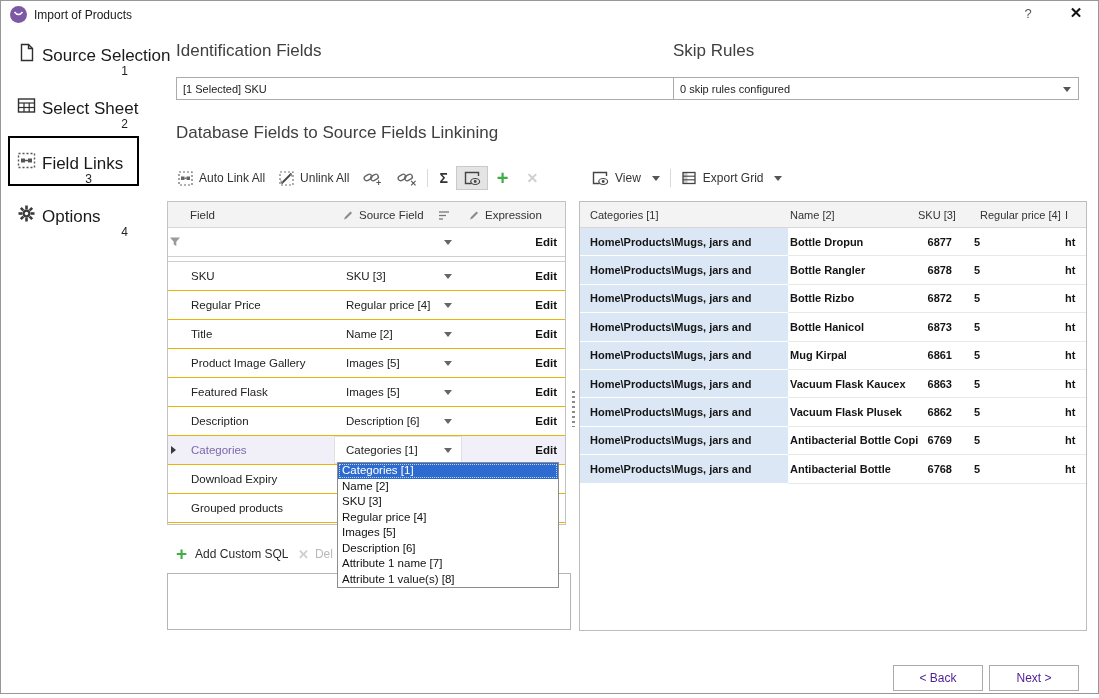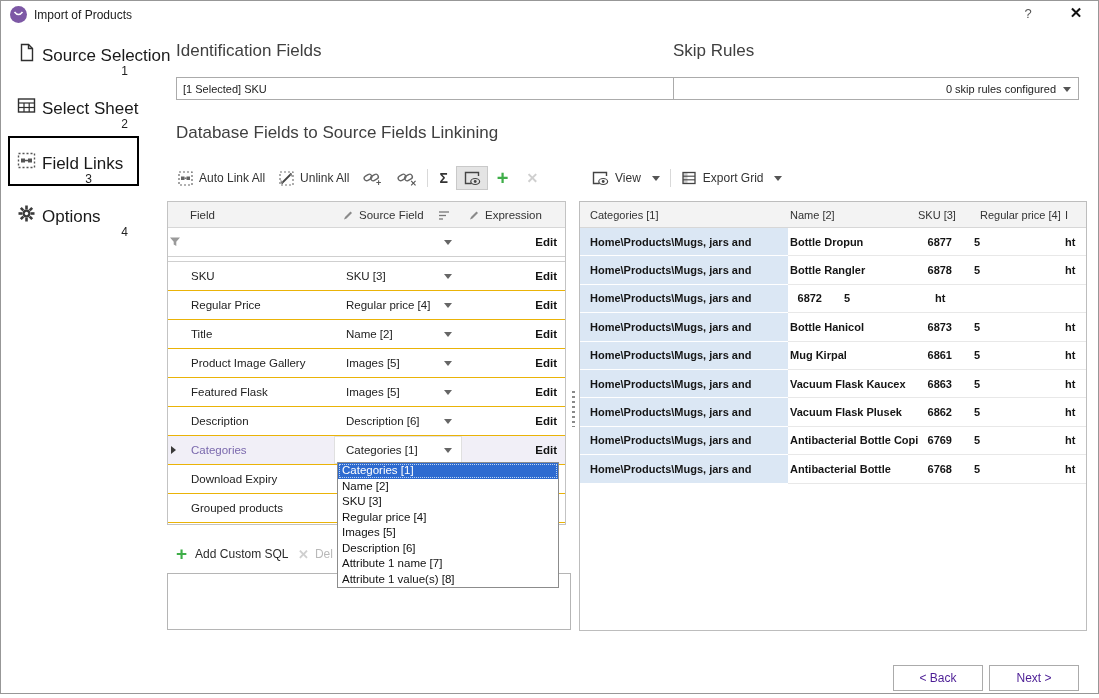--- a/index.html
+++ b/index.html
@@ -30,21 +30,21 @@
   .nav-sel-box{position:absolute;left:7px;top:135px;width:131px;height:50px;border:2px solid #000;box-sizing:border-box;}
 
   
   .h1{position:absolute;font-size:17px;color:#404040;white-space:nowrap;}
   #h-ident{left:175px;top:40px;}
   #h-skip{left:672px;top:40px;}
   #h-link{left:175px;top:122px;}
   .combo{position:absolute;height:23px;box-sizing:border-box;border:1px solid #ababab;background:#fff;
     font-size:11px;color:#222;padding:5px 22px 0 6px;white-space:nowrap;overflow:hidden;}
   #combo-ident{left:175px;top:76px;width:549px;}
-  #combo-skip{left:672px;top:76px;width:406px;text-align:right;}
+  #combo-skip{left:672px;top:76px;width:406px;}
   .caret{width:0;height:0;border-left:4px solid transparent;border-right:4px solid transparent;
     border-top:5px solid #555;display:inline-block;}
   .combo .caret{position:absolute;right:7px;top:9px;}
 
   
   .toolbar{position:absolute;height:28px;display:flex;align-items:center;font-size:12px;color:#333;}
   #tb-left{left:170px;top:163px;}
   #tb-right{left:583px;top:163px;}
   .tb-btn{display:flex;align-items:center;gap:6px;padding:4px 7px;white-space:nowrap;}
   .tb-ico{padding:4px 7px;display:flex;align-items:center;}
@@ -456,20 +456,21 @@
     </div>
     <div class="grow">
       <div class="gc-cat">Home\Products\Mugs, jars and</div>
       <div class="gc-name">Bottle Rangler</div>
       <div class="gc-sku">6878</div>
       <div class="gc-price">5</div>
       <div class="gc-x">ht</div>
     </div>
     <div class="grow">
       <div class="gc-cat">Home\Products\Mugs, jars and</div>
+      <div class="gc-name">Bottle Rizbo</div>
       <div class="gc-sku">6872</div>
       <div class="gc-price">5</div>
       <div class="gc-x">ht</div>
     </div>
     <div class="grow">
       <div class="gc-cat">Home\Products\Mugs, jars and</div>
       <div class="gc-name">Bottle Hanicol</div>
       <div class="gc-sku">6873</div>
       <div class="gc-price">5</div>
       <div class="gc-x">ht</div>

